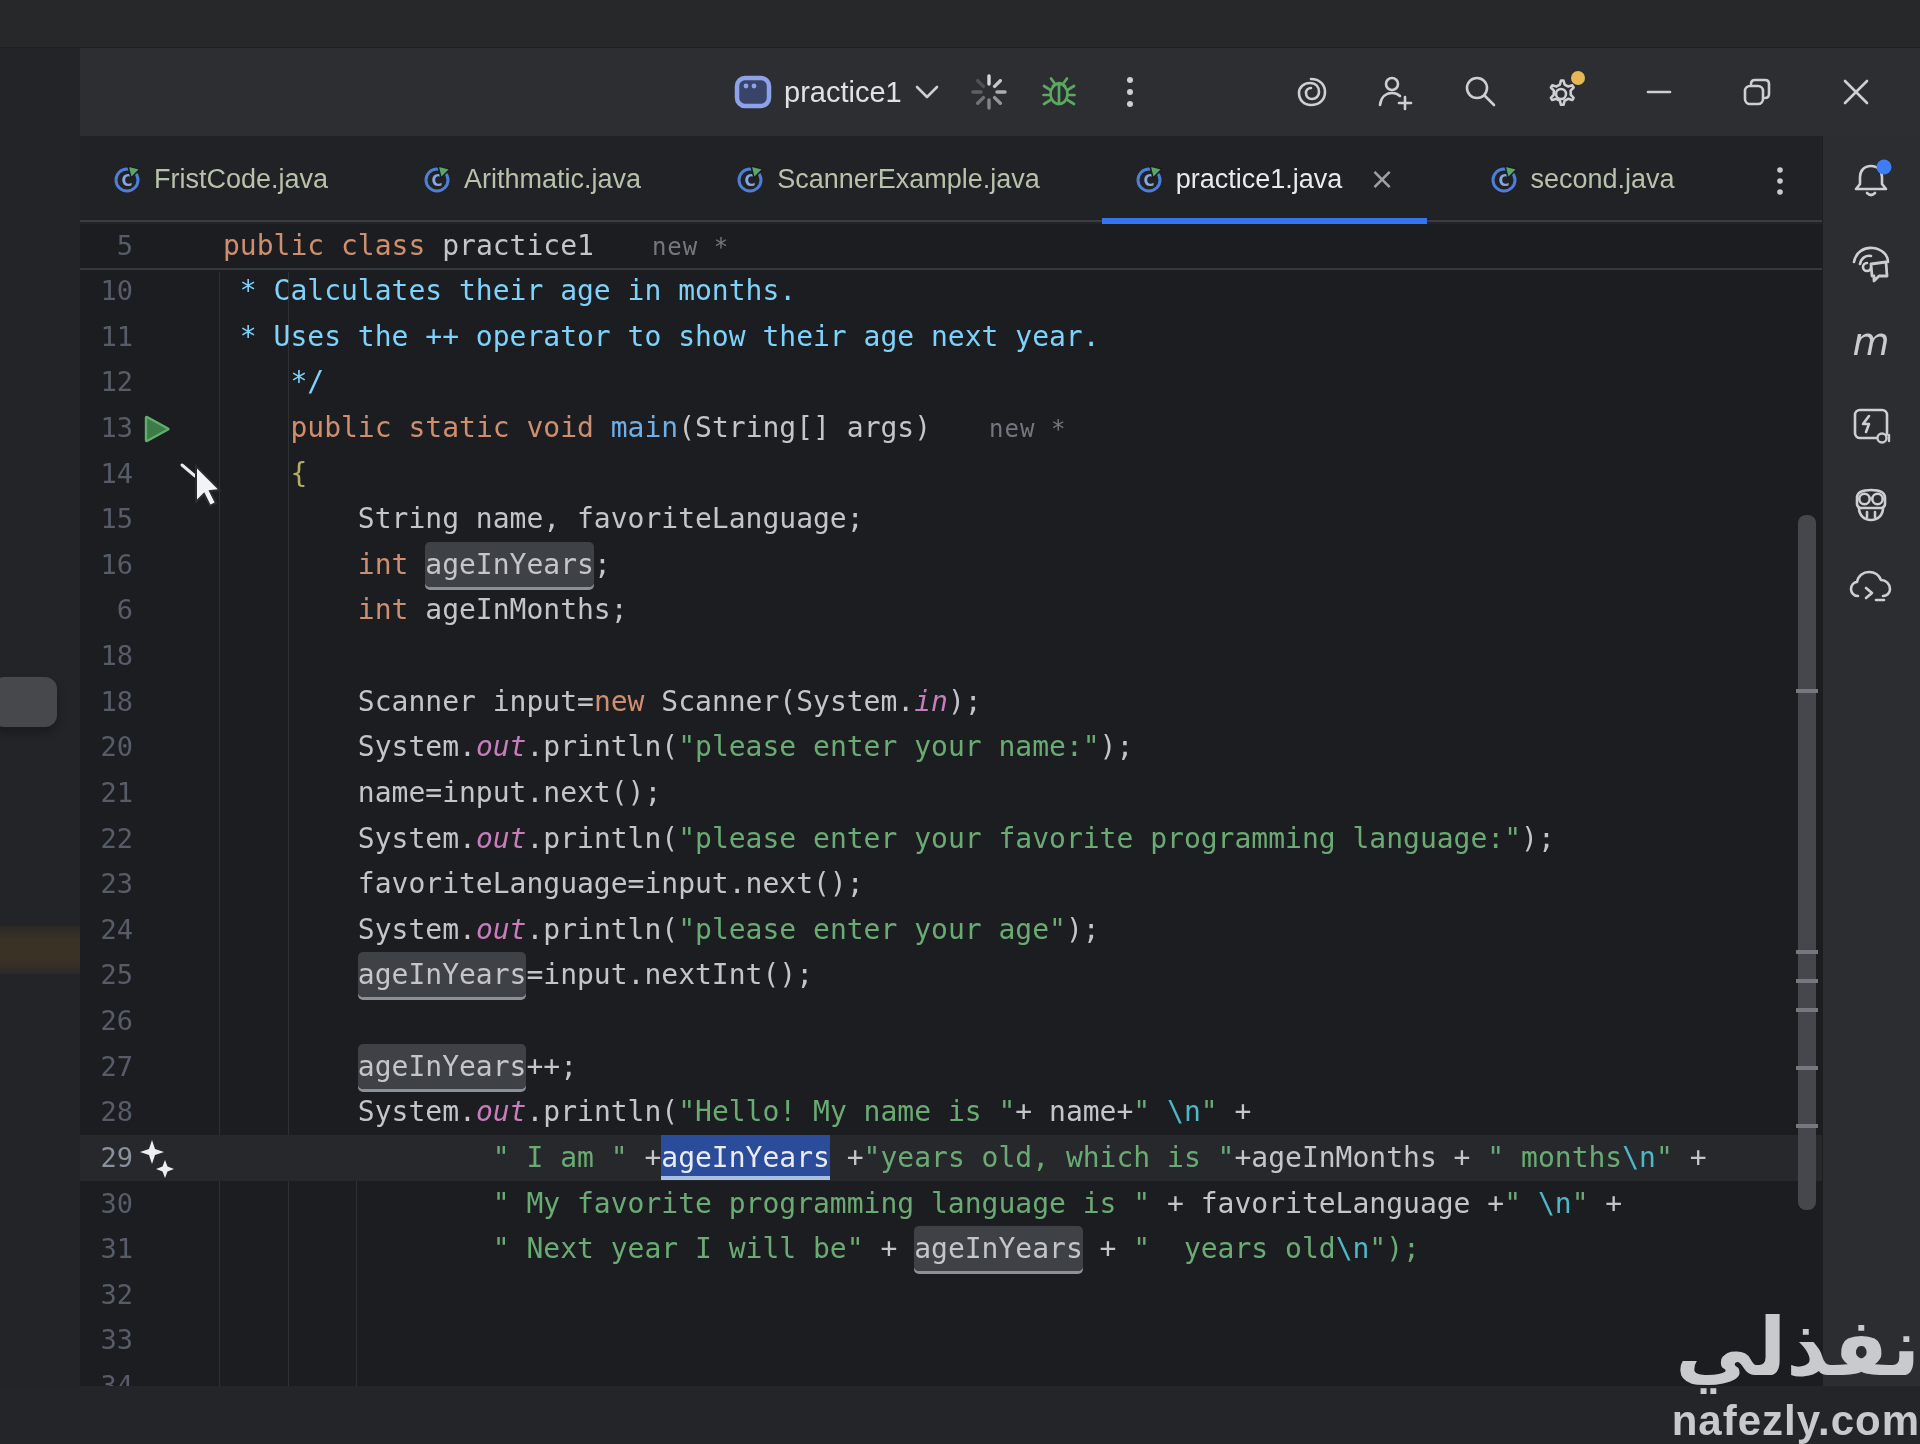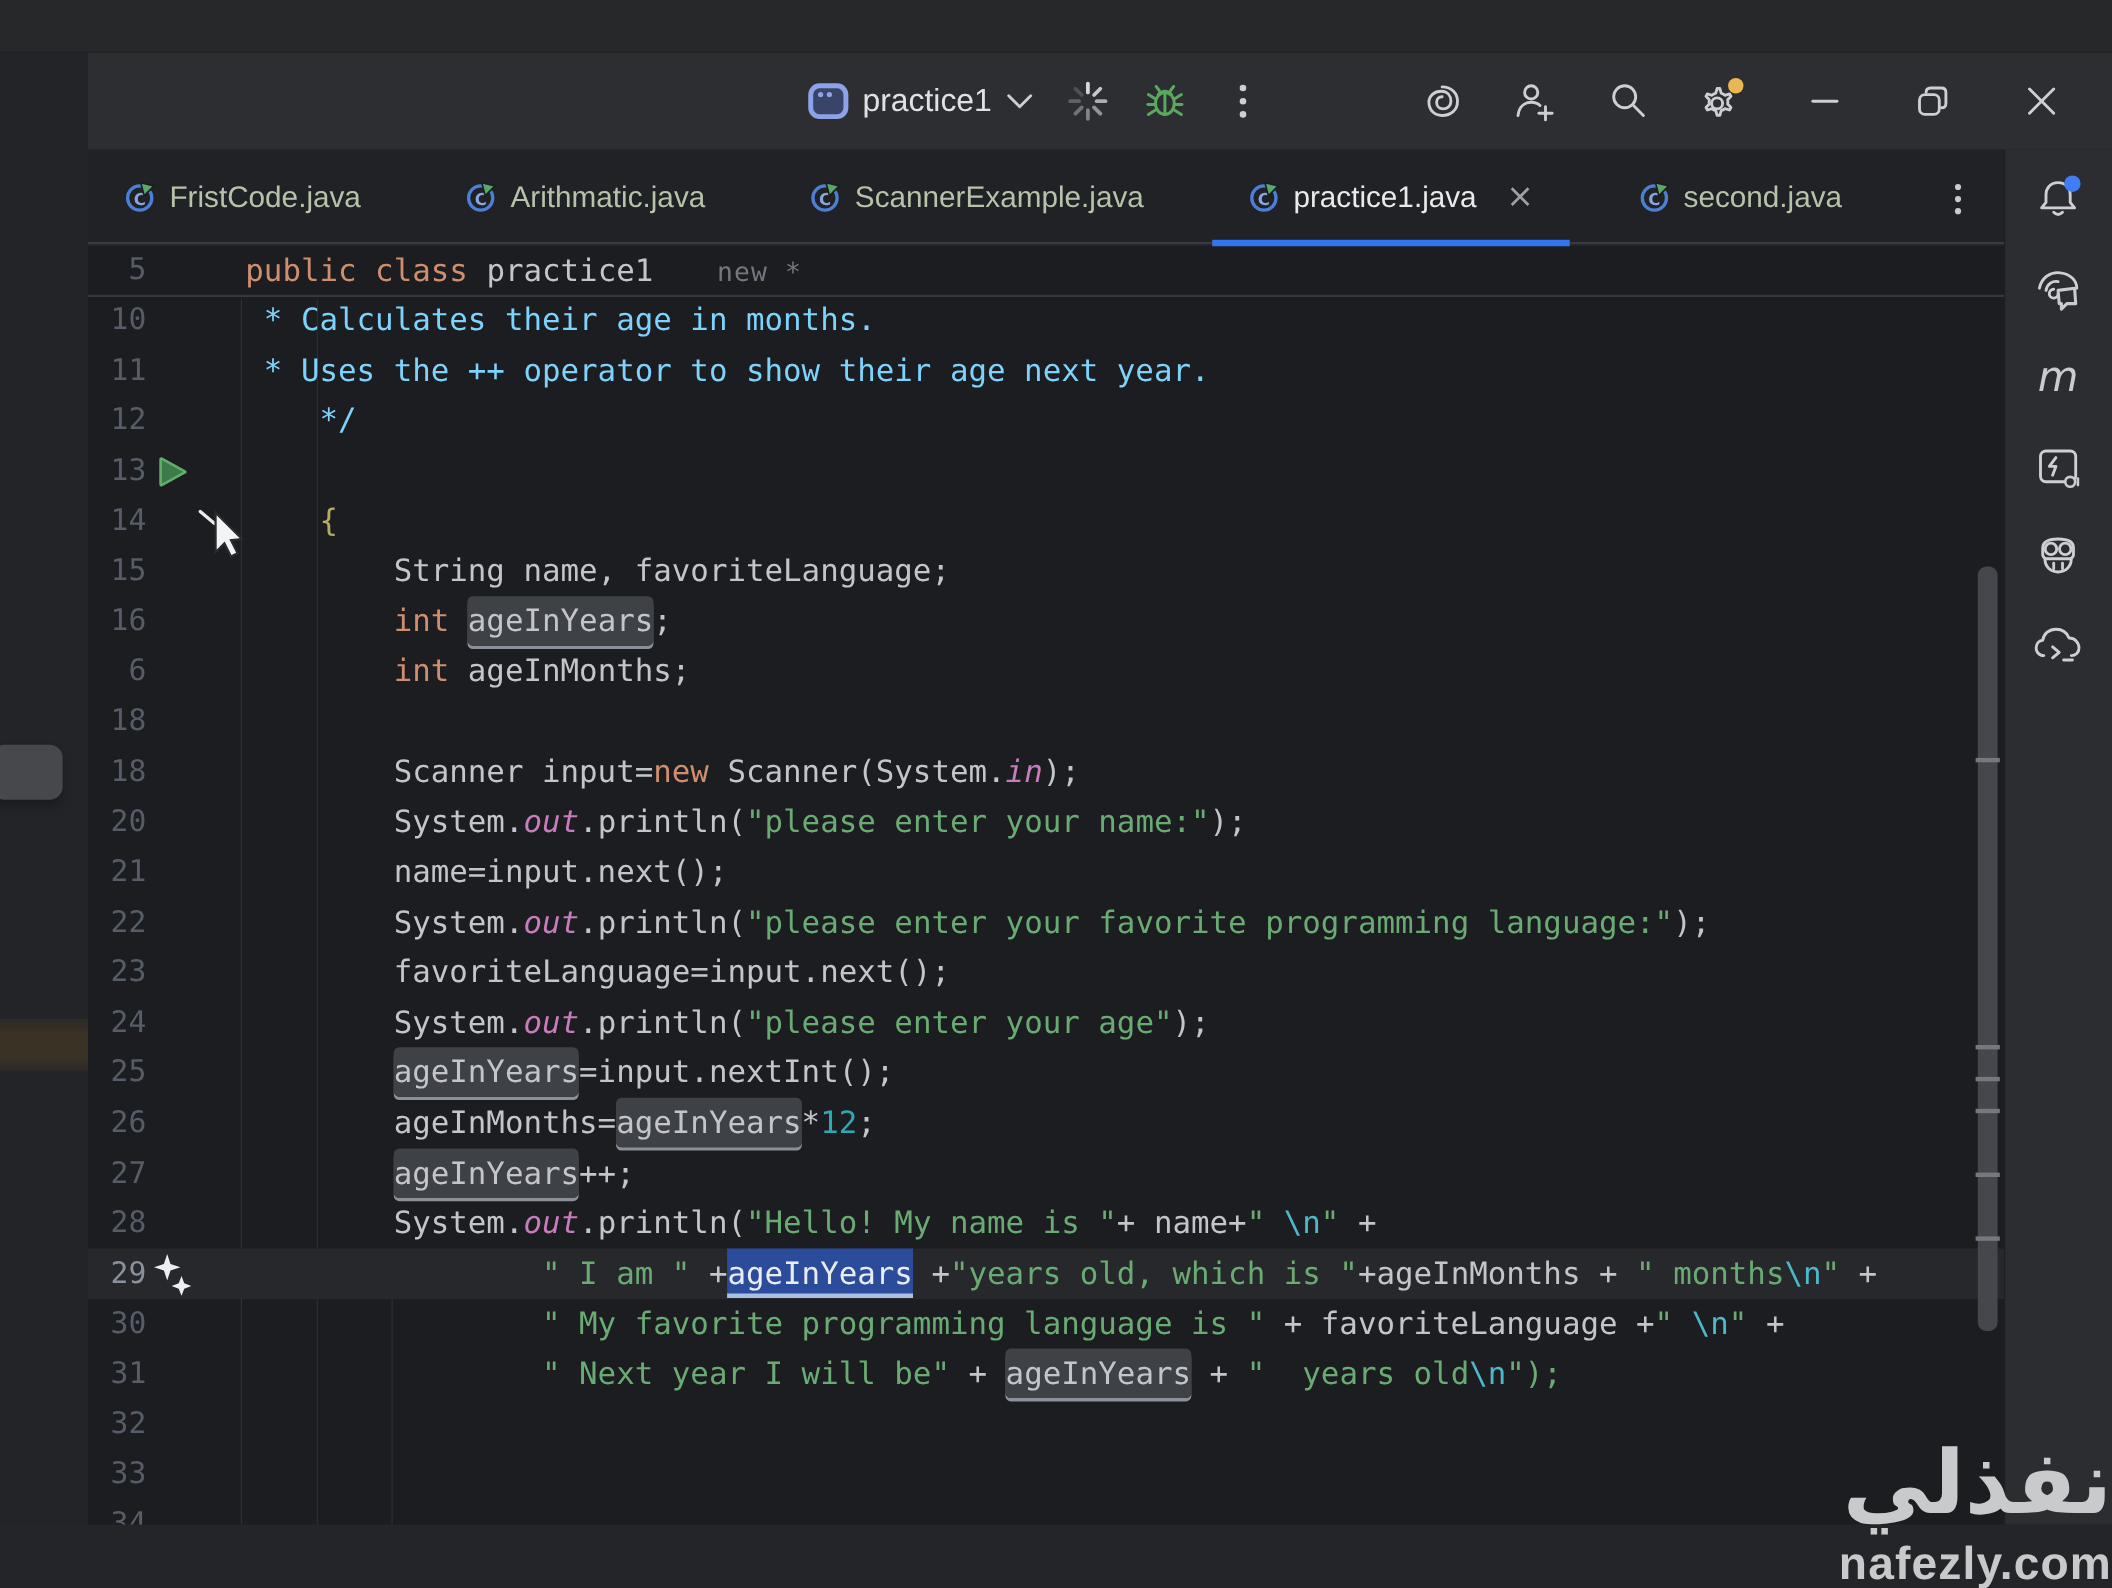--- a/index.html
+++ b/index.html
@@ -256,34 +256,34 @@
   <div class="iguide" style="left:139px;"></div>
   <div class="iguide" style="left:208px;"></div>
   <div class="iguide" style="left:276px; top:912px; height:250px;"></div>
 
   <div id="code-rows">
       <div class="row"><span class="gut">10</span><span class="code"><span class="tok-cmt"> * Calculates their age in months.</span></span></div>
       <div class="row"><span class="gut">11</span><span class="code"><span class="tok-cmt"> * Uses the ++ operator to show their age next year.</span></span></div>
       <div class="row"><span class="gut">12</span><span class="code"><span class="tok-cmt">    */</span></span></div>
       <div class="row"><span class="gut">13</span><span id="run-arrow"><svg width="30" height="32" viewBox="0 0 30 32" style="vertical-align:middle">
             <path d="M5 4 L26 15.5 Q27 16 26 16.5 L5 28 Q4 28.5 4 27 L4 5 Q4 3.5 5 4 Z" fill="#3d7b48" stroke="#5fae6b" stroke-width="2.4" stroke-linejoin="round"></path>
-          </svg></span></div>
+          </svg></span><span class="code"><span>    </span><span class="tok-kw">public</span><span> </span><span class="tok-kw">static</span><span> </span><span class="tok-kw">void</span><span> </span><span class="tok-dec">main</span><span>(String[] args)</span><span class="hint">new *</span></span></div>
       <div class="row"><span class="gut">14</span><span class="code"><span class="tok-byl">    {</span></span></div>
       <div class="row"><span class="gut">15</span><span class="code"><span>        String name, favoriteLanguage;</span></span></div>
       <div class="row"><span class="gut">16</span><span class="code"><span>        </span><span class="tok-kw">int</span><span> </span><span class="tok-hl">ageInYears</span><span>;</span></span></div>
       <div class="row"><span class="gut">6</span><span class="code"><span>        </span><span class="tok-kw">int</span><span> ageInMonths;</span></span></div>
       <div class="row"><span class="gut">18</span><span class="code"></span></div>
       <div class="row"><span class="gut">18</span><span class="code"><span>        Scanner input=</span><span class="tok-kw">new</span><span> Scanner(System.</span><span class="tok-fld">in</span><span>);</span></span></div>
       <div class="row"><span class="gut">20</span><span class="code"><span>        System.</span><span class="tok-fld">out</span><span>.println(</span><span class="tok-str">"please enter your name:"</span><span>);</span></span></div>
       <div class="row"><span class="gut">21</span><span class="code"><span>        name=input.next();</span></span></div>
       <div class="row"><span class="gut">22</span><span class="code"><span>        System.</span><span class="tok-fld">out</span><span>.println(</span><span class="tok-str">"please enter your favorite programming language:"</span><span>);</span></span></div>
       <div class="row"><span class="gut">23</span><span class="code"><span>        favoriteLanguage=input.next();</span></span></div>
       <div class="row"><span class="gut">24</span><span class="code"><span>        System.</span><span class="tok-fld">out</span><span>.println(</span><span class="tok-str">"please enter your age"</span><span>);</span></span></div>
       <div class="row"><span class="gut">25</span><span class="code"><span>        </span><span class="tok-hl">ageInYears</span><span>=input.nextInt();</span></span></div>
-      <div class="row"><span class="gut">26</span><span class="code"><span>        ageInMonths=</span><span class="tok-hl">ageInYears</span><span>*</span><span class="tok-num">12</span><span>;</span></span></div>
+      <div class="row"><span class="gut">26</span></div>
       <div class="row"><span class="gut">27</span><span class="code"><span>        </span><span class="tok-hl">ageInYears</span><span>++;</span></span></div>
       <div class="row"><span class="gut">28</span><span class="code"><span>        System.</span><span class="tok-fld">out</span><span>.println(</span><span class="tok-str">"Hello! My name is "</span><span>+ name+</span><span class="tok-str">" </span><span class="tok-esc">\n</span><span class="tok-str">"</span><span> +</span></span></div>
       <div class="row current"><span class="gut">29</span><span id="ai-sparkle"><svg width="40" height="42" viewBox="0 0 40 42" style="vertical-align:middle">
             <path d="M14 2 L17 11 L26 14 L17 17 L14 26 L11 17 L2 14 L11 11 Z" fill="#eceef2"></path>
             <path d="M27 22 L29.5 28.5 L36 31 L29.5 33.5 L27 40 L24.5 33.5 L18 31 L24.5 28.5 Z" fill="#eceef2"></path>
           </svg></span><span class="code"><span>                </span><span class="tok-str">" I am "</span><span> +</span><span class="tok-sel">ageInYears</span><span> +</span><span class="tok-str">"years old, which is "</span><span>+ageInMonths + </span><span class="tok-str">" months</span><span class="tok-esc">\n</span><span class="tok-str">"</span><span> +</span></span></div>
       <div class="row"><span class="gut">30</span><span class="code"><span>                </span><span class="tok-str">" My favorite programming language is "</span><span> + favoriteLanguage +</span><span class="tok-str">" </span><span class="tok-esc">\n</span><span class="tok-str">"</span><span> +</span></span></div>
       <div class="row"><span class="gut">31</span><span class="code"><span>                </span><span class="tok-str">" Next year I will be"</span><span> + </span><span class="tok-hl">ageInYears</span><span> + </span><span class="tok-str">"  years old</span><span class="tok-esc">\n</span><span class="tok-str">");</span></span></div>
       <div class="row"><span class="gut">32</span><span class="code"></span></div>
       <div class="row"><span class="gut">33</span><span class="code"></span></div>

